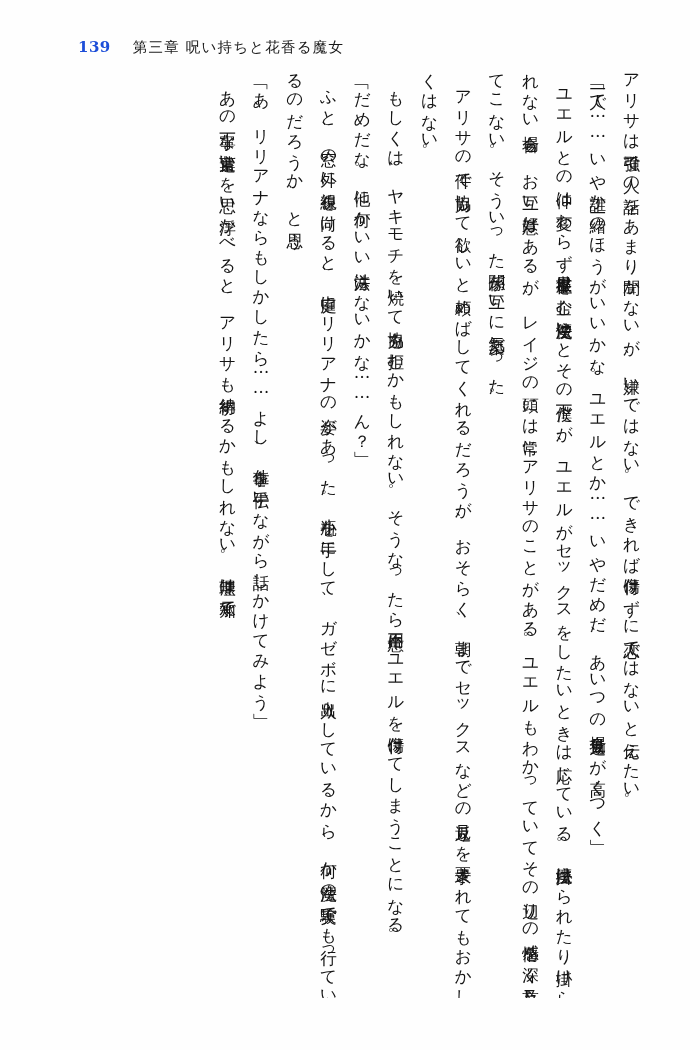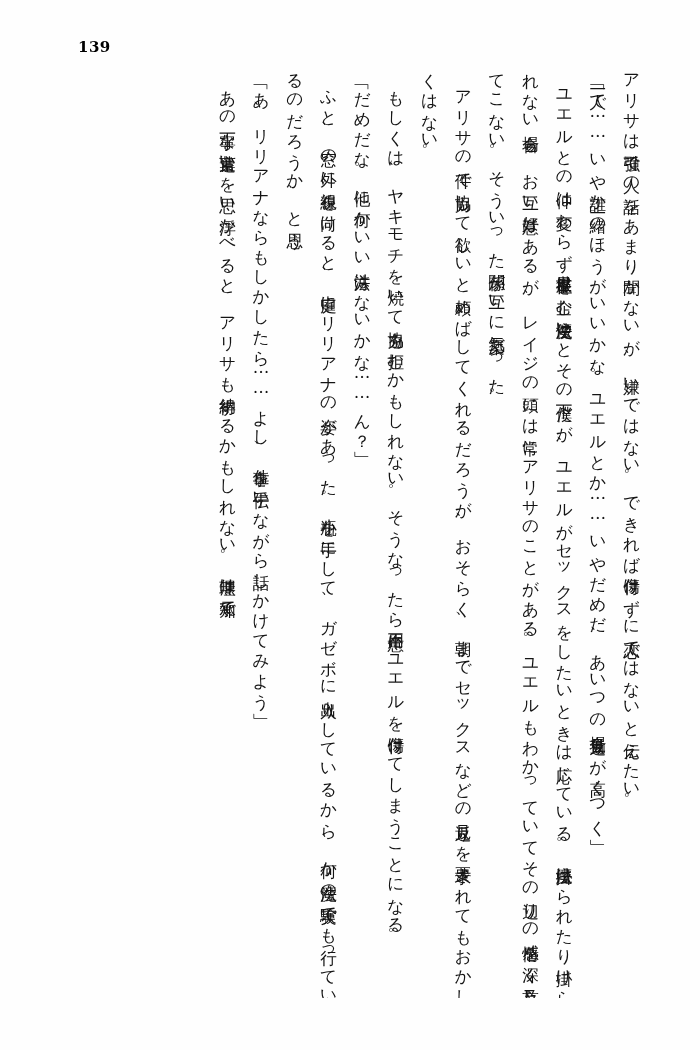--- a/index.html
+++ b/index.html
@@ -30,21 +30,21 @@
     left: 78px;
     display: flex;
     align-items: baseline;
     gap: 22px;
     white-space: nowrap;
   }
   .page-number {
     font-size: 15px;
     font-weight: bold;
     letter-spacing: 0.5px;
-    color: #000000;
+    color: #1d4ed8;
   }
   .chapter-title {
     font-size: 14.5px;
     letter-spacing: 1.2px;
     color: #181818;
   }
 
   
   .body-text {
     position: absolute;
@@ -70,20 +70,21 @@
     text-indent: 1em;
   }
 </style>
 </head>
 <body>
 
 <div class="page">
 
   <div class="header">
     <span class="page-number">139</span>
+    <span class="chapter-title">第三章 呪い持ちと花香る魔女</span>
   </div>
 
   <div class="body-text">
     <p>アリサは強引で人の話をあまり聞かないが、嫌いではない。できれば傷付けずに恋人ではないと伝えたい。</p>
     <p class="indent">「一人で……いや誰か一緒のほうがいいかな。ユエルとか……いやだめだ、あいつの場合見返りが高くつく」</p>
     <p class="indent">ユエルとの仲は変わらず世界征服を企む魔法使いとその下僕だが、ユエルがセックスをしたいときは応じている。魔法掛けられたり掛けられない場合も、お互い好意はあるが、レイジの頭には常にアリサのことがある。ユエルもわかっていてその辺りの感情を深く言及してこない。そういった関係が互いに気楽だった。</p>
     <p class="indent">アリサの件で協力して欲しいと頼めばしてくれるだろうが、おそらく、朝までセックスなどの見返りを要求されてもおかしくはない。</p>
     <p class="indent">もしくは、ヤキモチを焼いて協力を拒むかもしれない。そうなったら不用意にユエルを傷付けてしまうことになる。</p>
     <p class="indent">「だめだな。他に何かいい方法はないかな……ん？」</p>
     <p class="indent">ふと、窓の外に視線を向けると、中庭にリリアナの姿があった。小瓶を手にして、ガゼボに出入りしているから、何か魔法の実験でも行っているのだろうか、と思う。</p>

